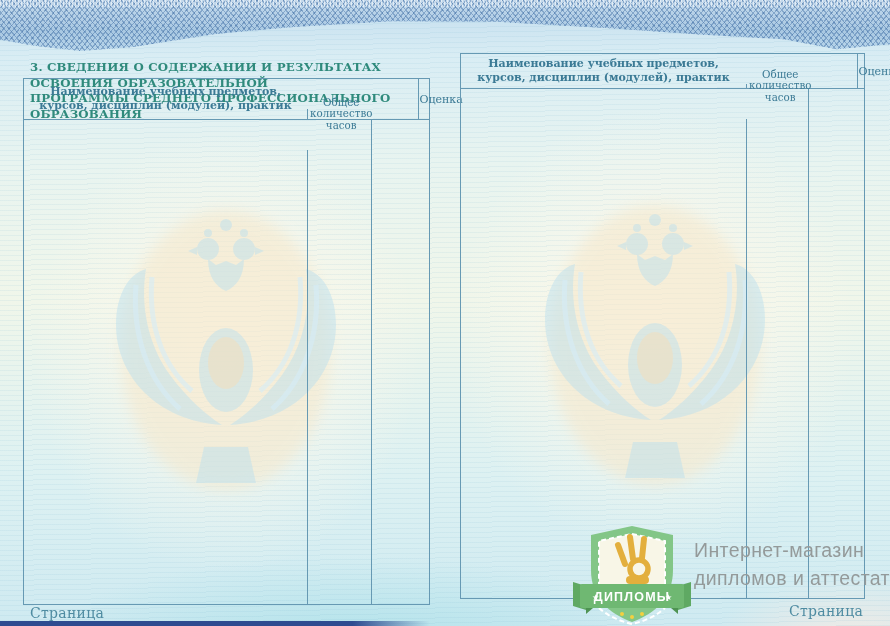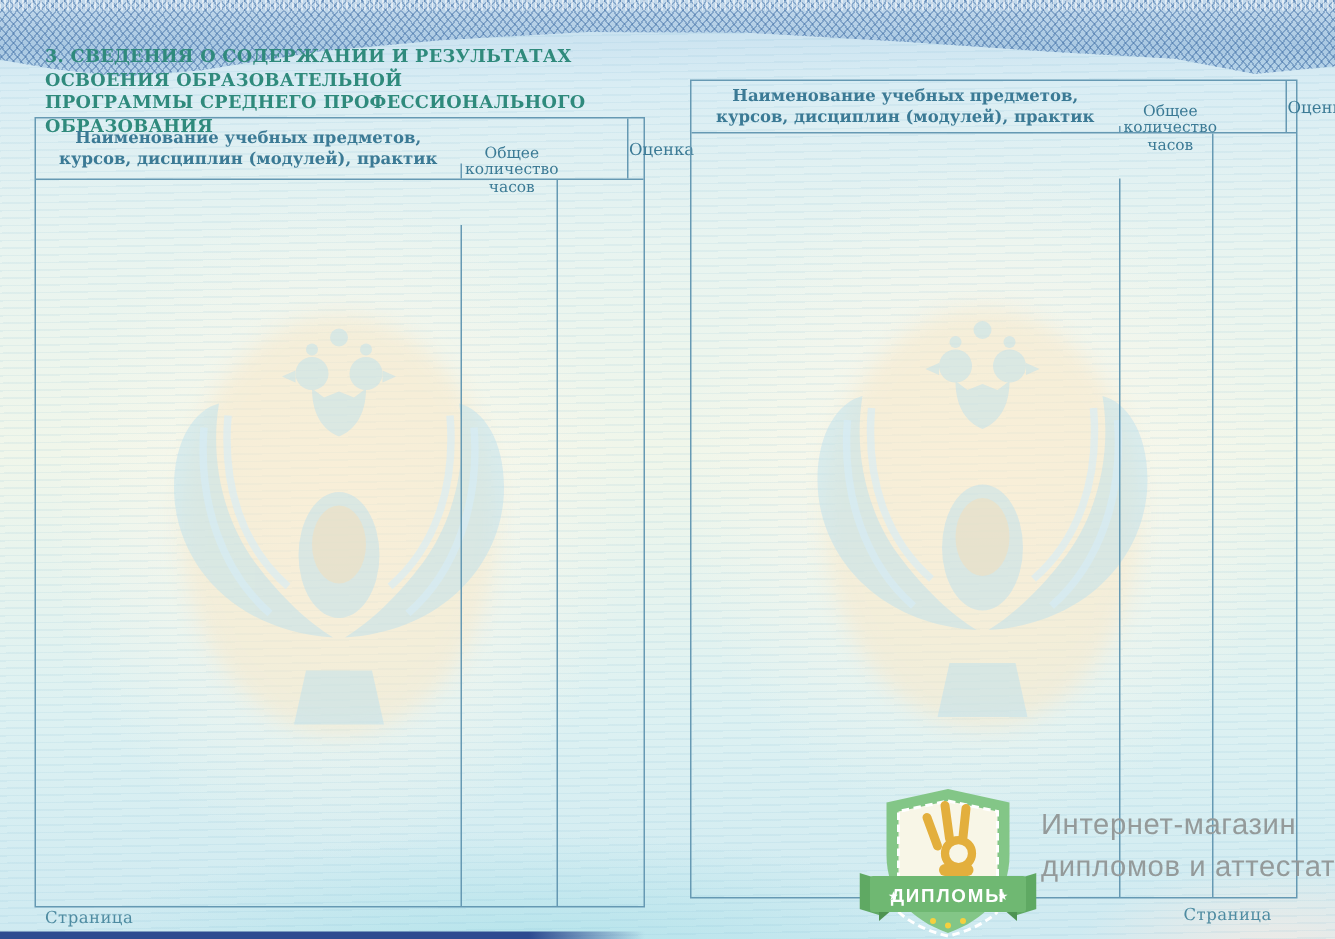--- a/index.html
+++ b/index.html
@@ -27,21 +27,21 @@
       repeating-linear-gradient(50deg, rgba(52,100,158,.40) 0 1px, rgba(255,255,255,0) 1px 4px),
       repeating-linear-gradient(-50deg, rgba(52,100,158,.40) 0 1px, rgba(255,255,255,0) 1px 4px),
       linear-gradient(180deg,#c3d9ec 0%,#a9c8e2 55%,#bcd9ec 100%);
     clip-path: polygon(0 0,100% 0,100% 79%,94% 88%,88% 70%,79% 62%,68% 50%,56% 39%,44% 38%,33% 48%,24% 61%,15% 84%,9% 91%,4% 82%,0 71%);
   }
   .top-band::before{
     content:"";position:absolute;left:0;top:0;right:0;height:7px;
     background:repeating-linear-gradient(90deg, rgba(255,255,255,.55) 0 1px, rgba(255,255,255,0) 1px 3px);
   }
   .section-title{
-    position:absolute;left:30px;top:30px;width:432px;
+    position:absolute;left:30px;top:60px;width:432px;
     color:#2F8A7C;font-size:11.8px;font-weight:600;line-height:1.32;letter-spacing:.2px;
   }
   
   .dtable{position:absolute;border:1.5px solid #6699B3;display:flex;flex-direction:column;}
   .t-left{left:23px;top:78px;width:405px;height:525px;}
   .t-right{left:460px;top:53px;width:403px;height:544px;}
   .thead{display:flex;border-bottom:1.5px solid #6699B3;color:#3B7A95;text-align:center;}
   .t-left .thead{height:40px;}
   .t-right .thead{height:34px;}
   .th,.td{display:flex;align-items:center;justify-content:center;box-sizing:border-box;}
@@ -53,21 +53,21 @@
   .th.name{font-size:11px;line-height:1.25;padding:0 14px;font-weight:bold;}
   .th.name span{display:inline-block;max-width:255px;}
   .th.hours{font-size:10.3px;line-height:1.12;padding:0 2px;}
   .th.grade{font-size:11px;margin-left:44px;}
   .tbody{display:flex;flex:1 1 auto;}
   
   .eagle{position:absolute;width:260px;height:320px;pointer-events:none;}
   .eagle-left{left:96px;top:185px;}
   .eagle-right{left:525px;top:180px;}
   
-  .page-label{position:absolute;color:#4E8BA1;font-size:11px;letter-spacing:.3px;}
+  .page-label{position:absolute;color:#4E8BA1;font-size:14px;letter-spacing:.3px;}
   .pl-left{left:30px;top:605px;}
   .pl-right{left:789px;top:603px;}
   
   .badge{position:absolute;left:573px;top:522px;width:118px;height:104px;}
   .store-name{
     position:absolute;left:694px;top:536px;
     font-family:"Liberation Sans", sans-serif;
     font-size:19.5px;line-height:28px;color:#949A9A;letter-spacing:.4px;white-space:nowrap;
   }
   .bottom-strip{

